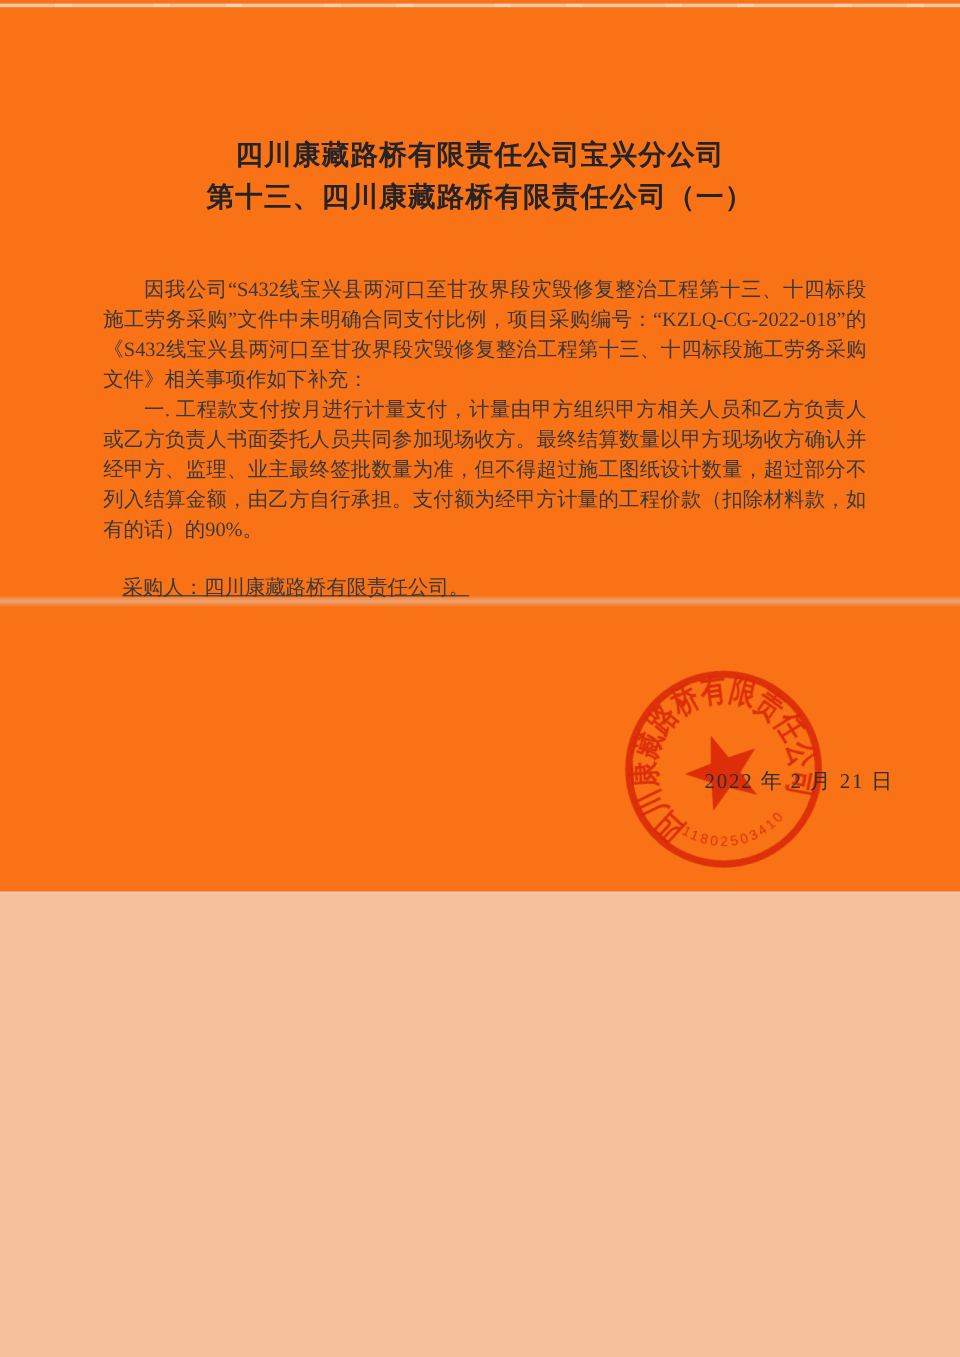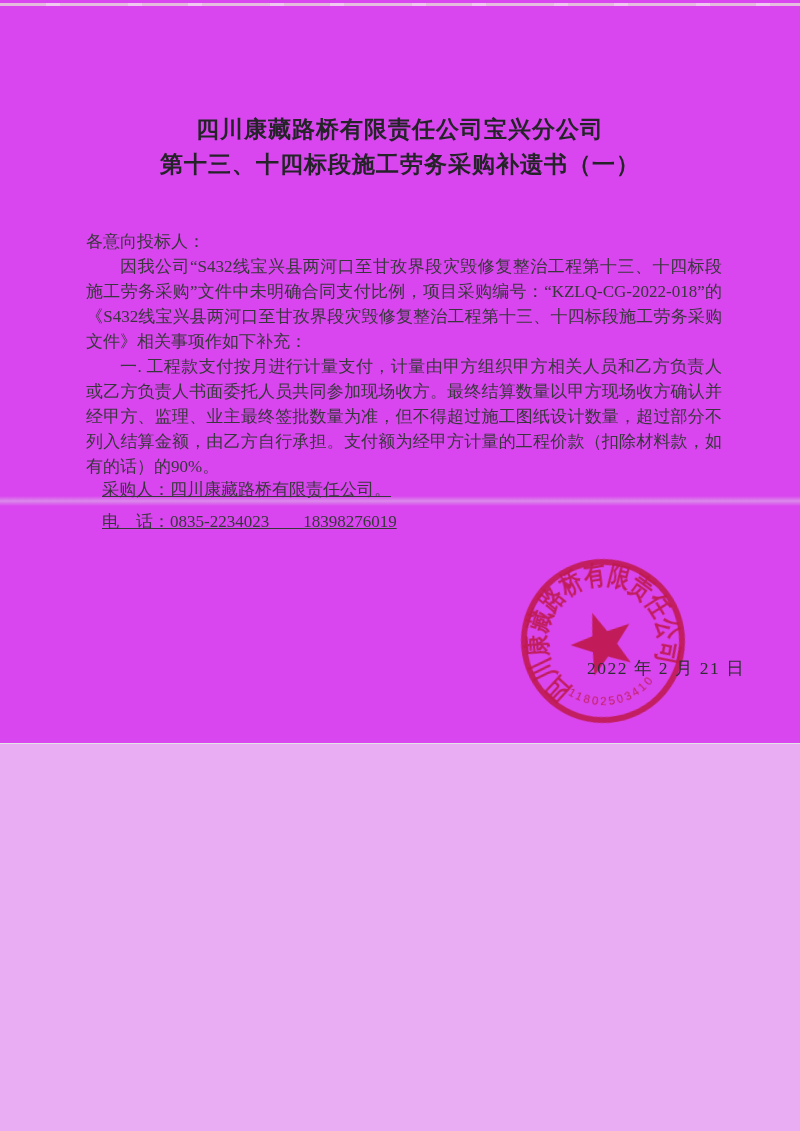--- a/index.html
+++ b/index.html
@@ -1,18 +1,18 @@
 <!DOCTYPE html>
 <html><head>
 <meta charset="utf-8">
 <style>
   html,body{margin:0;padding:0;background:#ffffff;}
   .page{
     position:relative;width:800px;height:1131px;margin:0 auto;
-    background:#d946ef;overflow:hidden;
+    background:#f97316;overflow:hidden;
     font-family:"Liberation Serif", serif;
     color:#38383c;
   }
   
   .paper-edge-top{
     position:absolute;top:3px;left:0;right:0;height:3px;opacity:.75;
     background:repeating-linear-gradient(90deg,
       #e7e2d7 0 46px,#f7f5f0 46px 60px,#e9e4da 60px 128px,#f5f3ee 128px 142px);
   }
   .scan-band-mid{
@@ -37,53 +37,51 @@
     position:absolute;top:229px;left:86px;width:636px;
     font-size:17px;line-height:25px;text-align:justify;
   }
   .doc-body p{margin:0;padding:0;}
   .indent{text-indent:2em;}
   .contact{
     position:absolute;top:480px;left:102px;width:480px;font-size:17px;
   }
   .contact-row{height:20px;line-height:20px;margin-bottom:12px;white-space:pre-wrap;text-decoration:underline;}
   .issue-date{
-    position:absolute;top:656px;left:587px;z-index:3;
+    position:absolute;top:639px;left:587px;z-index:3;
     font-size:17.5px;letter-spacing:1.5px;color:#2e2e31;white-space:nowrap;
   }
   .stamp{
     position:absolute;top:541px;left:503px;width:200px;height:200px;z-index:2;
     transform:rotate(-10deg);opacity:.92;filter:blur(.3px);
     mix-blend-mode:multiply;
   }
 </style>
 </head>
 <body>
 
 <div class="page">
 
   <div class="paper-edge-top"></div>
   <div class="scan-band-mid"></div>
   <div class="scan-line-low"></div>
   <div class="scan-region-low"></div>
 
   <header class="doc-title">
     <div>四川康藏路桥有限责任公司宝兴分公司</div>
-    <div>第十三、十四标段施工劳务采购补遗书（一）</div>
+    <div>第十三、四川康藏路桥有限责任公司（一）</div>
   </header>
 
   <main class="doc-body">
-    <p>各意向投标人：</p>
     <p class="indent">因我公司“S432线宝兴县两河口至甘孜界段灾毁修复整治工程第十三、十四标段施工劳务采购”文件中未明确合同支付比例，项目采购编号：“KZLQ-CG-2022-018”的《S432线宝兴县两河口至甘孜界段灾毁修复整治工程第十三、十四标段施工劳务采购文件》相关事项作如下补充：</p>
     <p class="indent">一. 工程款支付按月进行计量支付，计量由甲方组织甲方相关人员和乙方负责人或乙方负责人书面委托人员共同参加现场收方。最终结算数量以甲方现场收方确认并经甲方、监理、业主最终签批数量为准，但不得超过施工图纸设计数量，超过部分不列入结算金额，由乙方自行承担。支付额为经甲方计量的工程价款（扣除材料款，如有的话）的90%。</p>
   </main>
 
   <section class="contact">
     <div class="contact-row">采购人：四川康藏路桥有限责任公司。</div>
-    <div class="contact-row">电　话：0835-2234023　　18398276019</div>
   </section>
 
   <div class="issue-date">2022 年 2 月 21 日</div>
 
   <svg class="stamp" viewBox="0 0 200 200" xmlns="http://www.w3.org/2000/svg">
     <defs>
       <path id="sealArcTop" d="M 61.9 142.4 A 57 57 0 1 1 146.7 132.7" fill="none"></path>
       <path id="sealArcBottom" d="M 54.7 145.3 A 64 64 0 0 0 145.3 145.3" fill="none"></path>
     </defs>
     <circle cx="100" cy="100" r="79" fill="none" stroke-width="6" opacity="0.88" stroke="#dd4a42"></circle>

